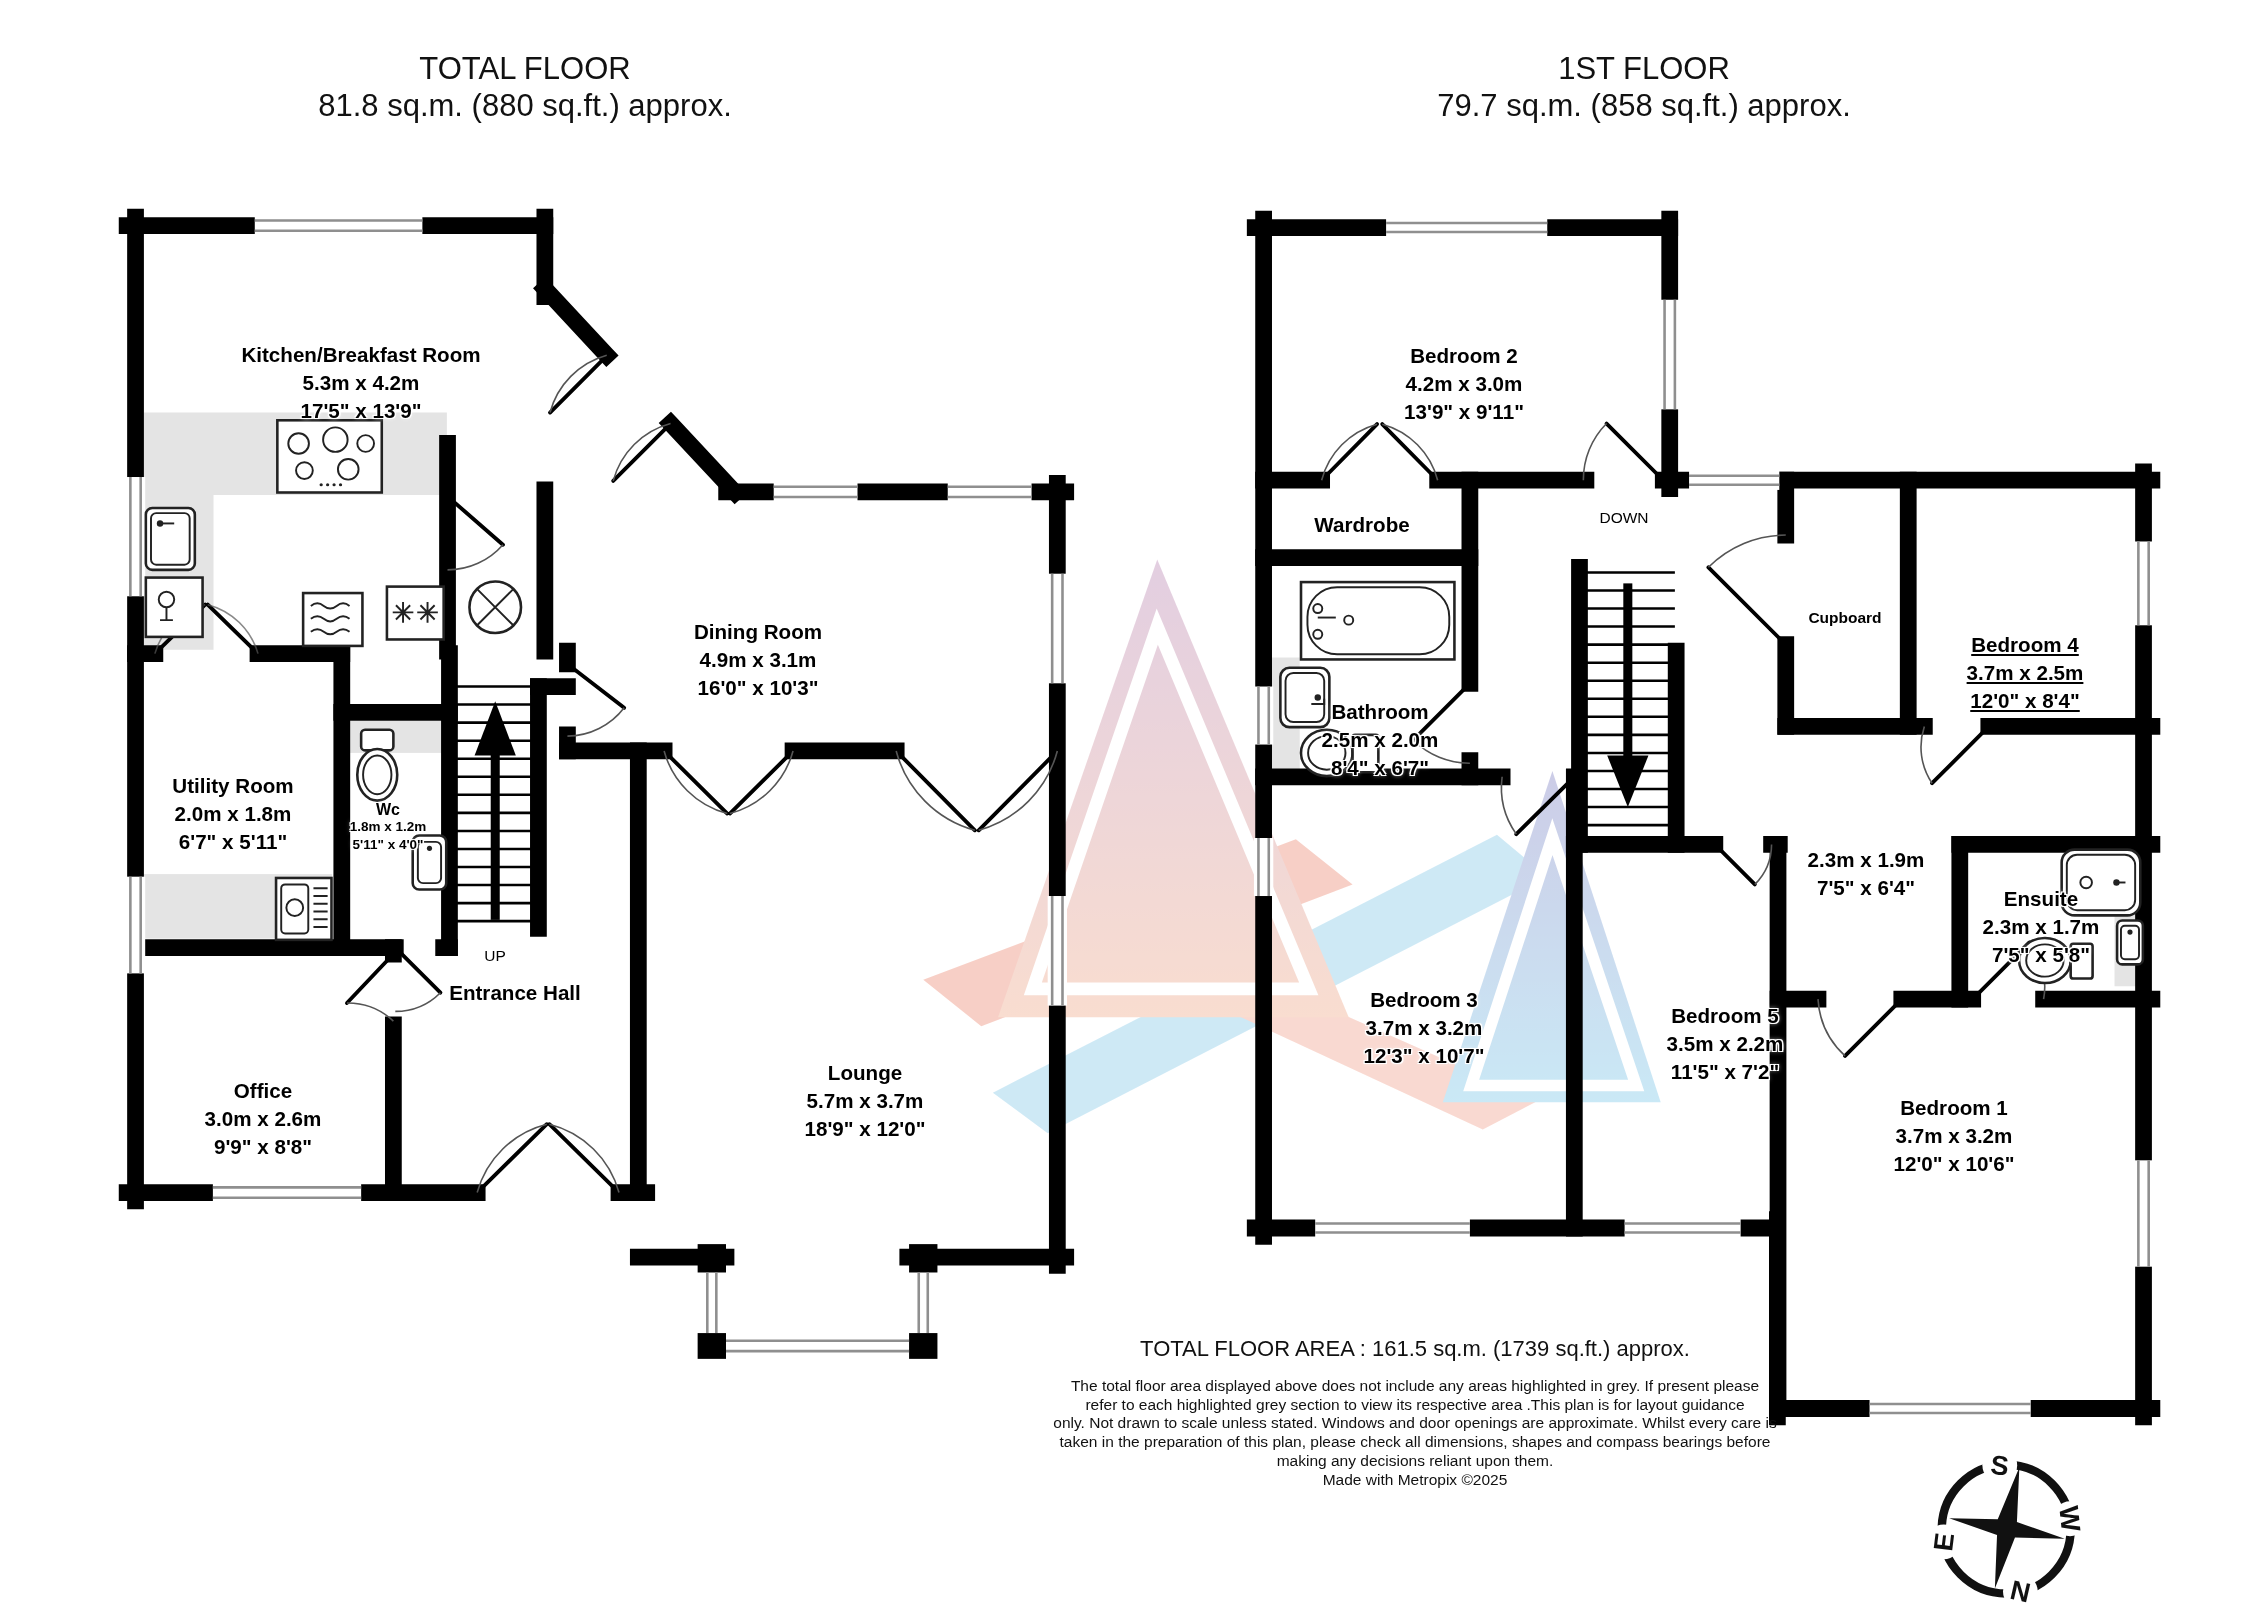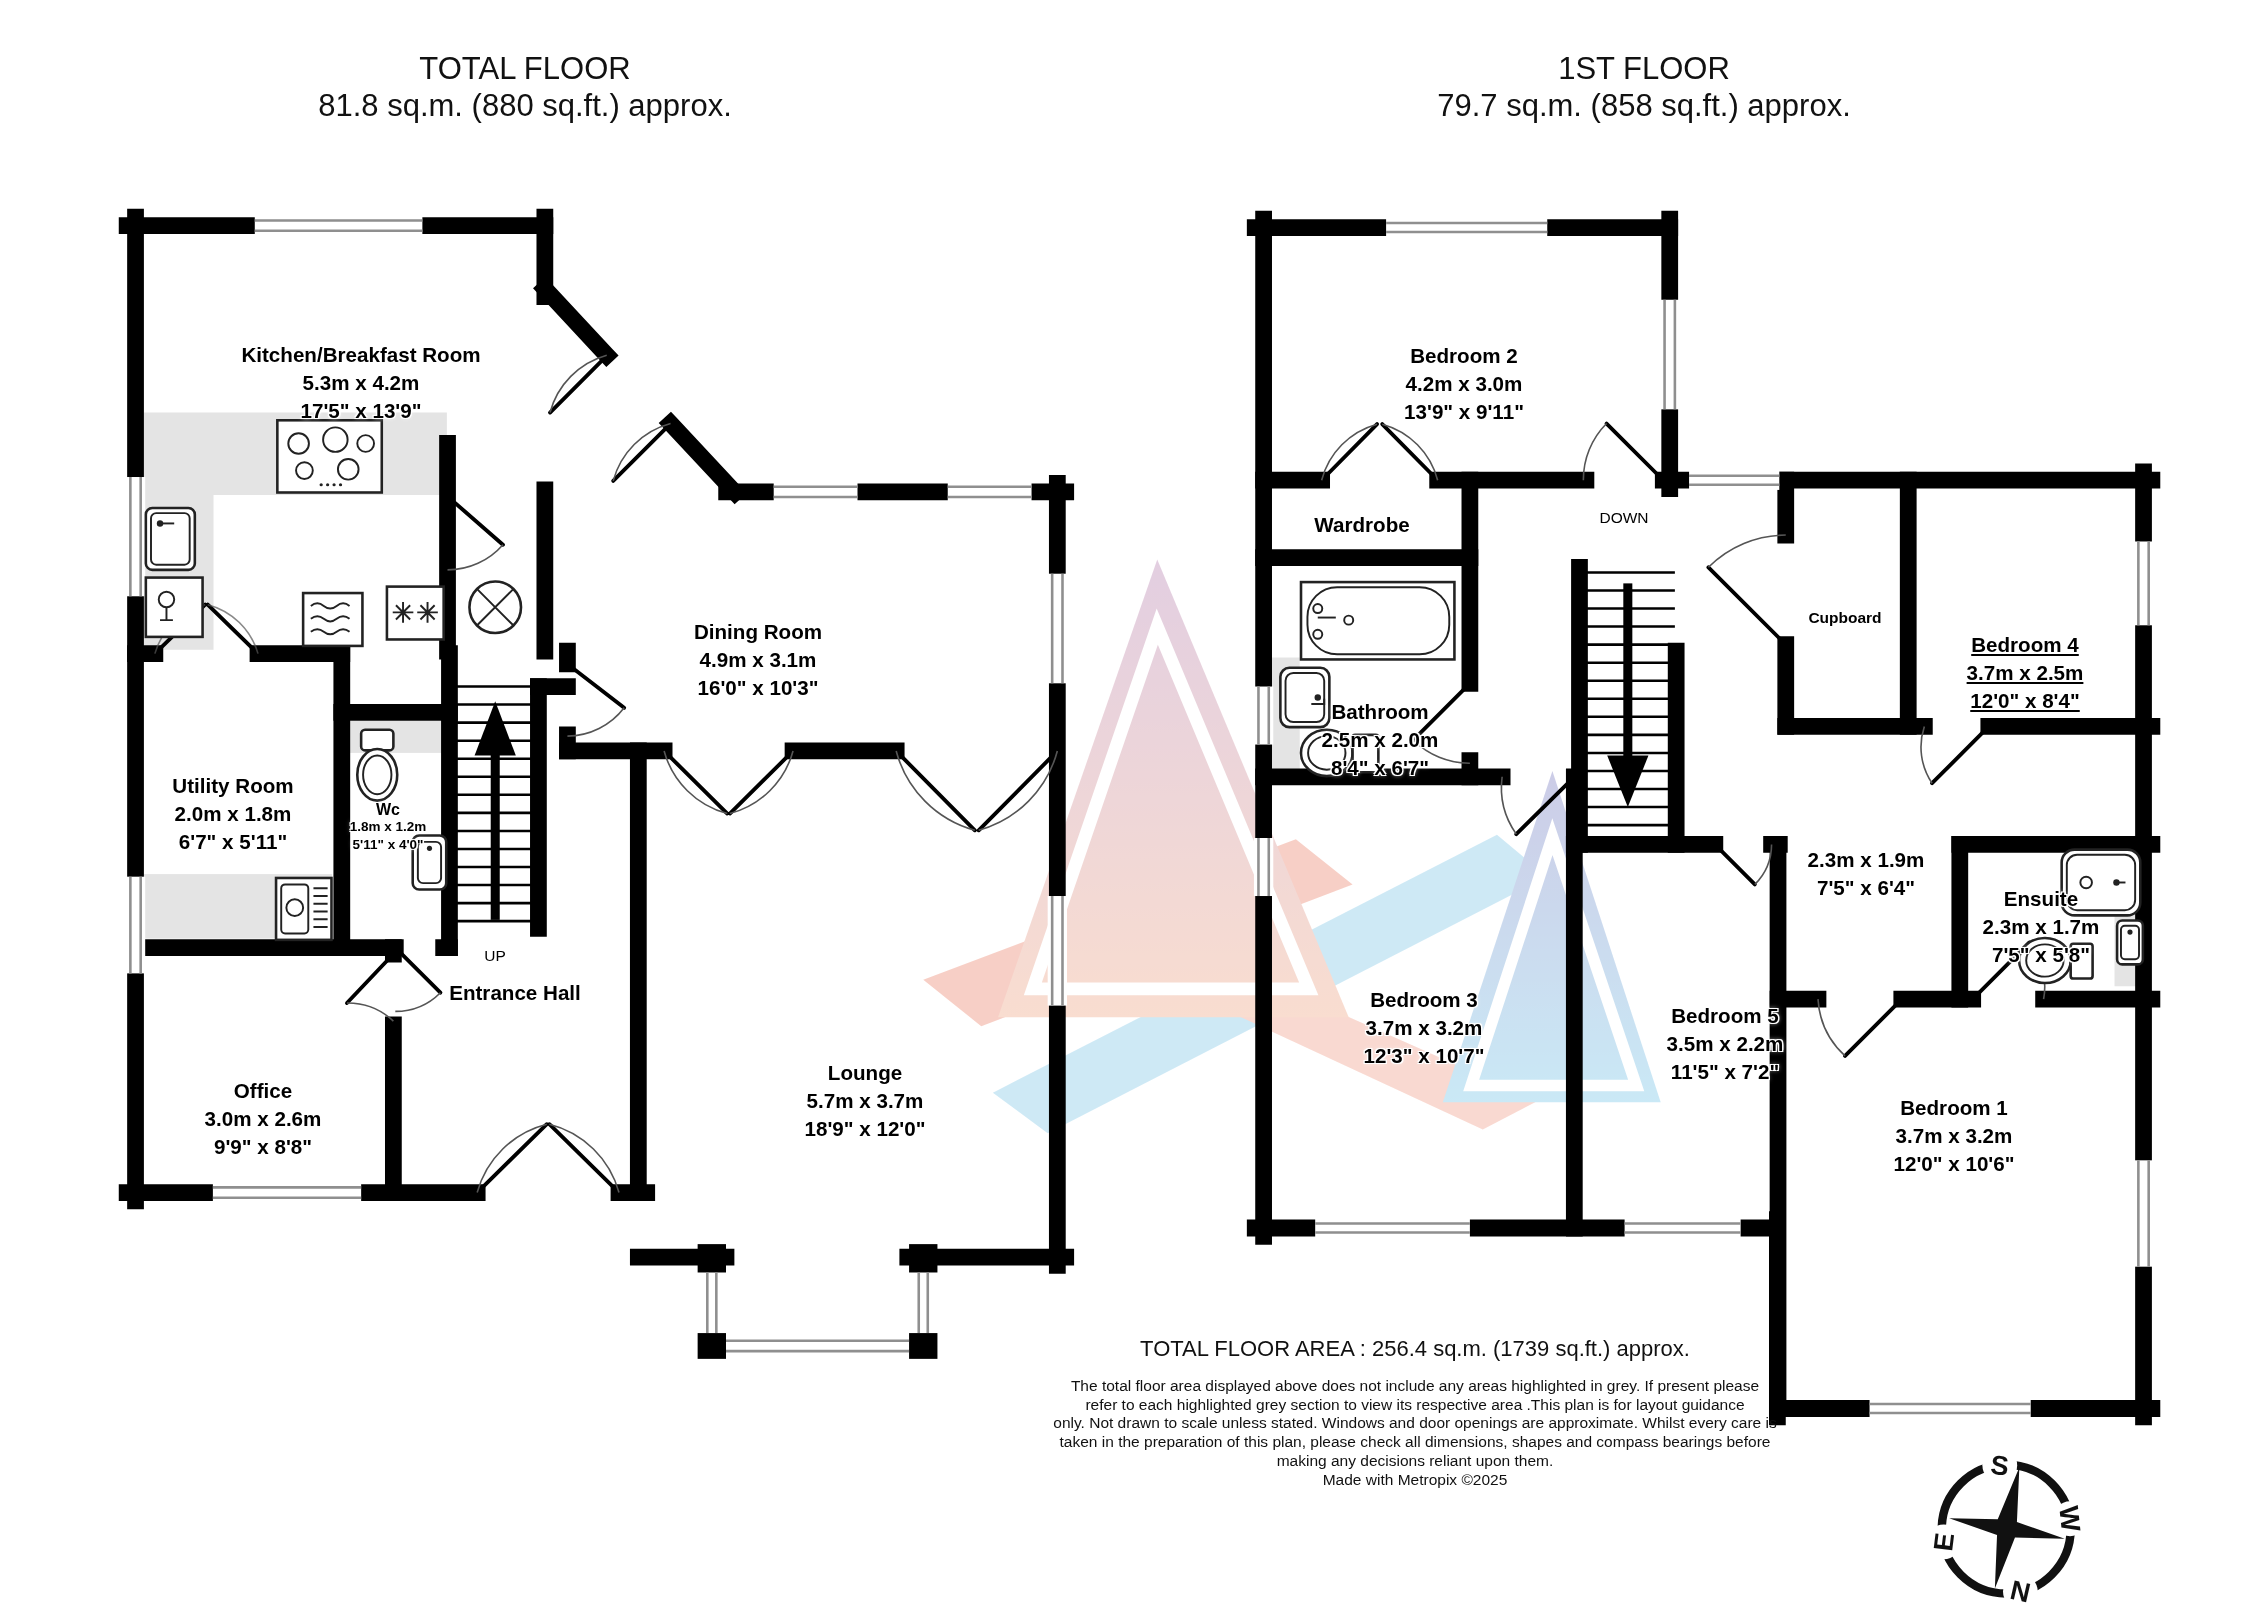--- a/index.html
+++ b/index.html
@@ -454,21 +454,21 @@
   <div>Bedroom 5</div>
   <div>3.5m  x 2.2m</div>
   <div>11'5"  x 7'2"</div>
 </div>
 <div class="rlabel" style="left:1954px;top:1136px;">
   <div>Bedroom 1</div>
   <div>3.7m  x 3.2m</div>
   <div>12'0"  x 10'6"</div>
 </div>
 
-<div class="footer-total" style="left:1415px;top:1336px;">TOTAL FLOOR AREA : 256.4 sq.m. (1739 sq.ft.) approx.</div>
+<div class="footer-total" style="left:1415px;top:1336px;">TOTAL FLOOR AREA : 161.5 sq.m. (1739 sq.ft.) approx.</div>
 <div class="footer-disc" style="left:1415px;top:1377px;">
   <div>The total floor area displayed above does not include any areas highlighted in grey. If present please</div>
   <div>refer to each highlighted grey section to view its respective area .This plan is for layout guidance</div>
   <div>only. Not drawn to scale unless stated. Windows and door openings are approximate. Whilst every care is</div>
   <div>taken in the preparation of this plan, please check all dimensions, shapes and compass bearings before</div>
   <div>making any decisions reliant upon them.</div>
   <div>Made with Metropix ©2025</div>
 </div>
 
 </div>

